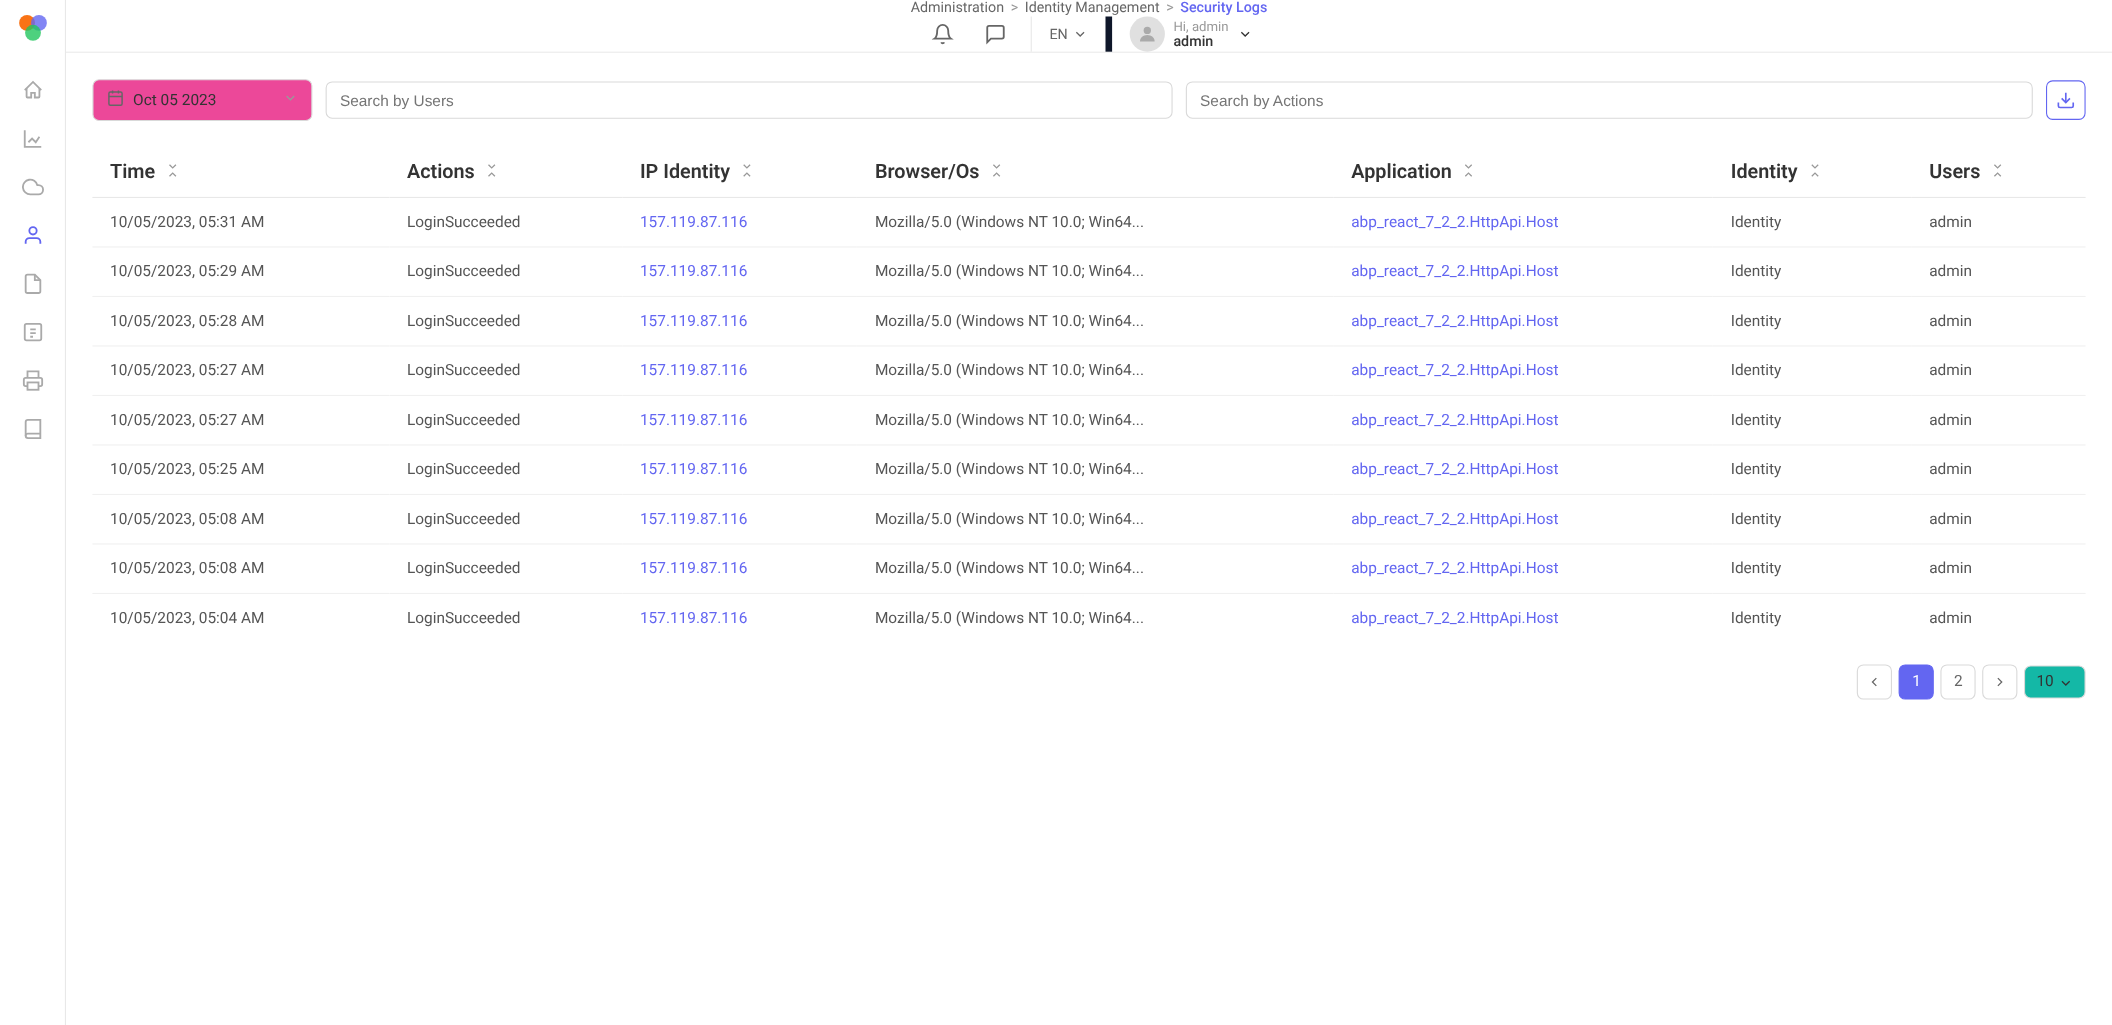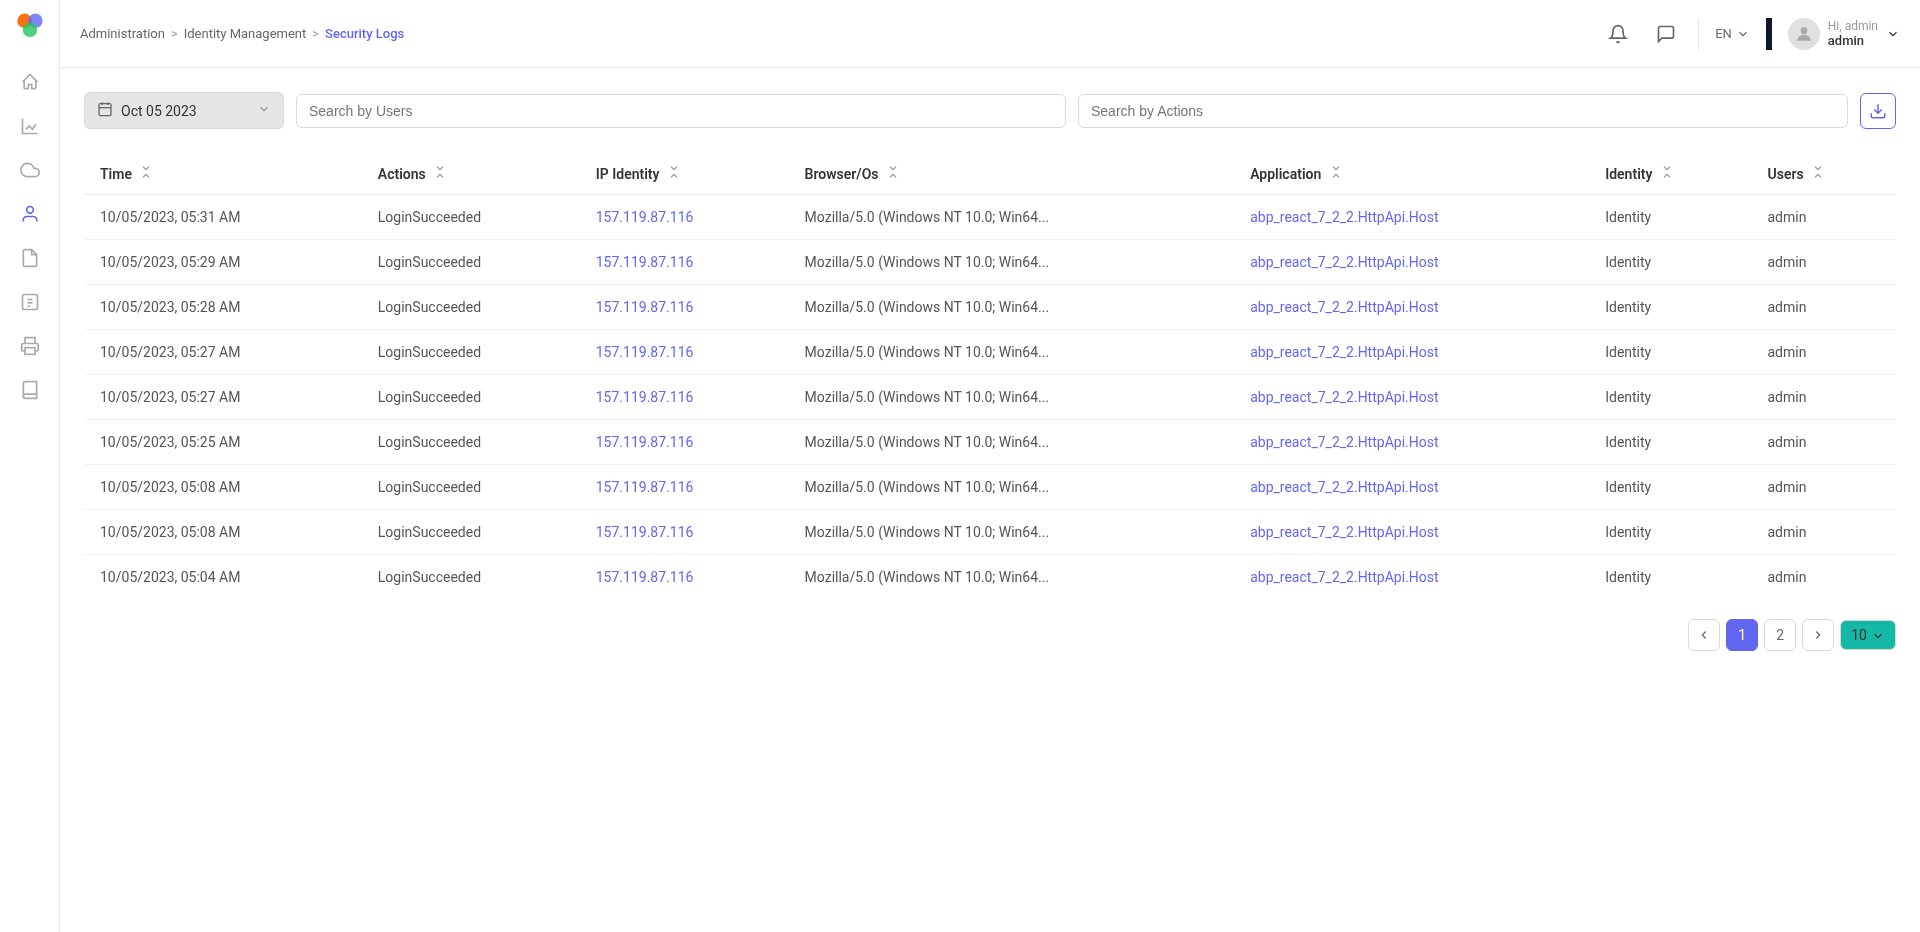--- a/index.html
+++ b/index.html
@@ -12,51 +12,51 @@
     .sidebar { width: 60px; background: #fff; border-right: 1px solid #e8e8e8; display: flex; flex-direction: column; align-items: center; padding: 10px 0; gap: 8px; flex-shrink: 0; }
     .sidebar-logo { width: 36px; height: 36px; margin-bottom: 10px; }
     .sidebar-icon { width: 36px; height: 36px; display: flex; align-items: center; justify-content: center; border-radius: 8px; cursor: pointer; color: #aaa; }
     .sidebar-icon.active { color: #6366f1; }
     .sidebar-icon svg { width: 20px; height: 20px; }
 
     
     .main-area { flex: 1; display: flex; flex-direction: column; overflow: hidden; }
 
     
-    .topbar { height: 68px; background: #fff; border-bottom: 1px solid #e8e8e8; display: flex; align-items: center; justify-content: space-between; padding: 0 20px; flex-shrink: 0; }
+    .topbar { height: 48px; background: #fff; border-bottom: 1px solid #e8e8e8; display: flex; align-items: center; justify-content: space-between; padding: 0 20px; flex-shrink: 0; flex-direction: column; }
     .breadcrumb { display: flex; align-items: center; gap: 6px; font-size: 13px; color: #666; }
     .breadcrumb-link { color: #666; }
     .breadcrumb-sep { color: #999; }
     .breadcrumb-current { color: #6366f1; font-weight: 500; }
     .topbar-right { display: flex; align-items: center; gap: 16px; }
     .topbar-icon { width: 32px; height: 32px; display: flex; align-items: center; justify-content: center; color: #666; cursor: pointer; }
     .lang-btn { display: flex; align-items: center; gap: 4px; cursor: pointer; color: #666; font-size: 13px; border-left: 1px solid #e8e8e8; border-right: 6px solid #0f172a; padding: 0 16px; height: 32px; }
     .user-info { display: flex; align-items: center; gap: 8px; cursor: pointer; }
     .user-avatar { width: 32px; height: 32px; border-radius: 50%; background: #e0e0e0; display: flex; align-items: center; justify-content: center; overflow: hidden; }
     .user-text { display: flex; flex-direction: column; }
     .user-greeting { font-size: 12px; color: #999; }
     .user-name { font-size: 13px; font-weight: 500; color: #333; }
 
     
     .content { flex: 1; padding: 24px; overflow: auto; background: #fff; }
 
     
     .filters-row { display: flex; align-items: center; gap: 12px; margin-bottom: 24px; }
-    .date-picker { display: flex; align-items: center; gap: 8px; border: 1px solid #d9d9d9; border-radius: 6px; padding: 8px 12px; background: #e5e5e5; cursor: pointer; min-width: 200px; }
+    .date-picker { display: flex; align-items: center; gap: 8px; border: 1px solid #d9d9d9; border-radius: 6px; padding: 8px 12px; background: #ec4899; cursor: pointer; min-width: 200px; }
     .date-picker-icon { color: #666; }
     .date-picker-text { flex: 1; font-size: 14px; color: #333; }
     .date-picker-arrow { color: #999; }
     .search-input { flex: 1; border: 1px solid #d9d9d9; border-radius: 6px; padding: 8px 12px; font-size: 14px; color: #999; outline: none; background: #fff; }
     .download-btn { width: 36px; height: 36px; border: 1px solid #6366f1; border-radius: 6px; display: flex; align-items: center; justify-content: center; cursor: pointer; color: #6366f1; background: #fff; margin-left: auto; }
 
     
     .table-wrapper { width: 100%; }
     table { width: 100%; border-collapse: collapse; }
     thead tr { border-bottom: 1px solid #e8e8e8; }
-    th { padding: 12px 16px; text-align: left; font-weight: 600; font-size: 14px; color: #333; white-space: nowrap; }
+    th { padding: 12px 16px; text-align: left; font-weight: 600; font-size: 18px; color: #333; white-space: nowrap; }
     th .sort-icon { display: inline-flex; align-items: center; margin-left: 4px; color: #999; }
     td { padding: 14px 16px; font-size: 14px; color: #555; border-bottom: 1px solid #f0f0f0; }
     tr:last-child td { border-bottom: none; }
     .ip-link { color: #6366f1; text-decoration: none; }
     .app-link { color: #6366f1; text-decoration: none; }
 
     
     .pagination { display: flex; align-items: center; justify-content: flex-end; gap: 6px; padding: 20px 0 0; }
     .page-btn { width: 32px; height: 32px; border: 1px solid #d9d9d9; border-radius: 6px; display: flex; align-items: center; justify-content: center; cursor: pointer; background: #fff; color: #666; font-size: 14px; }
     .page-btn.active { background: #6366f1; color: #fff; border-color: #6366f1; }

